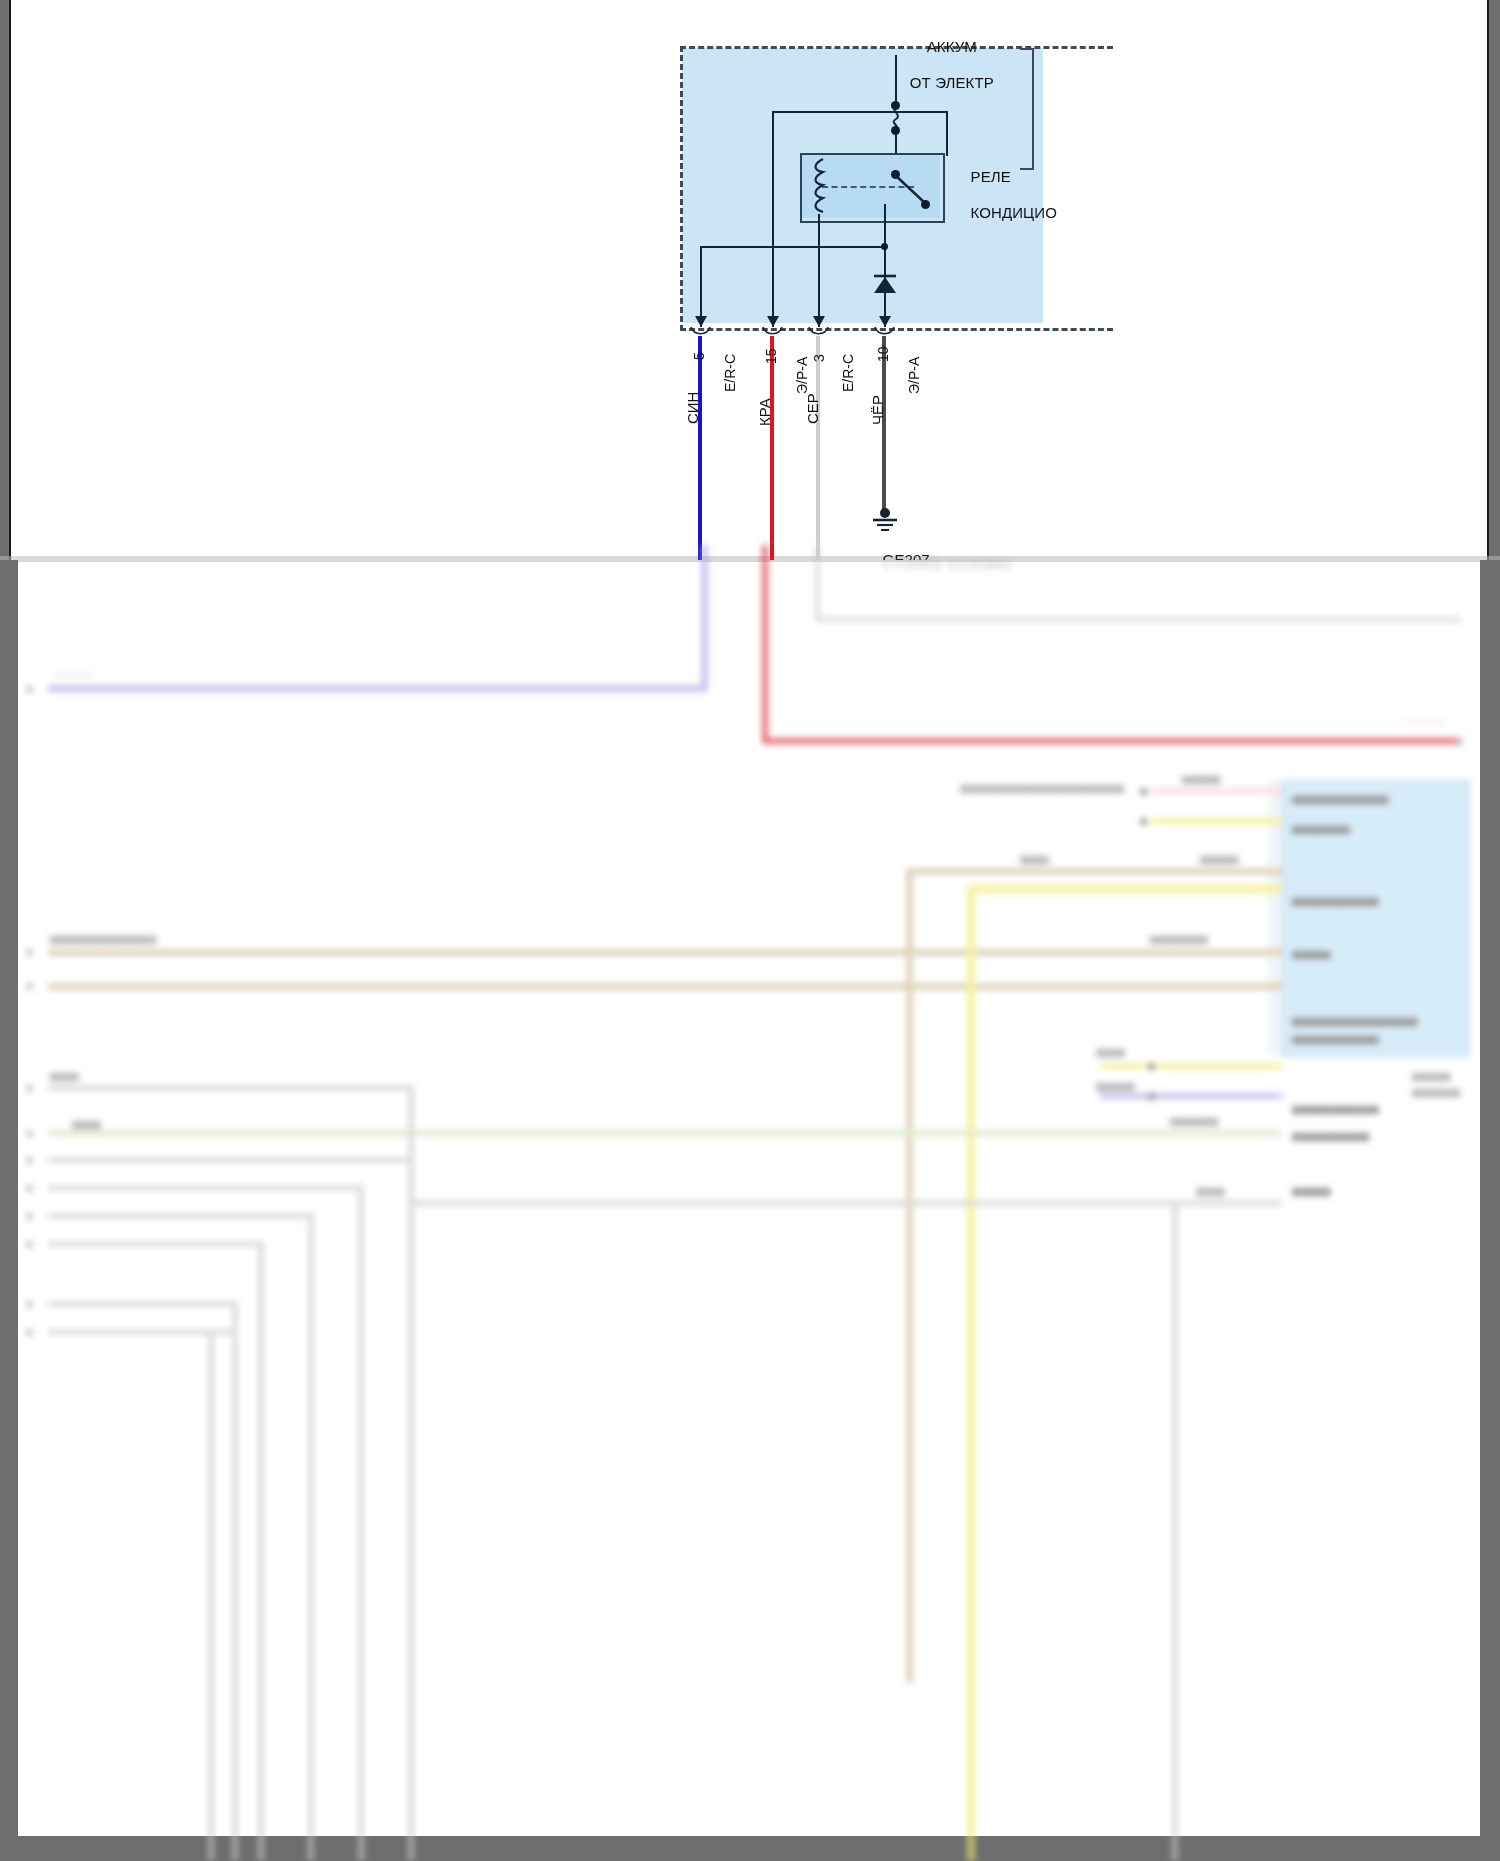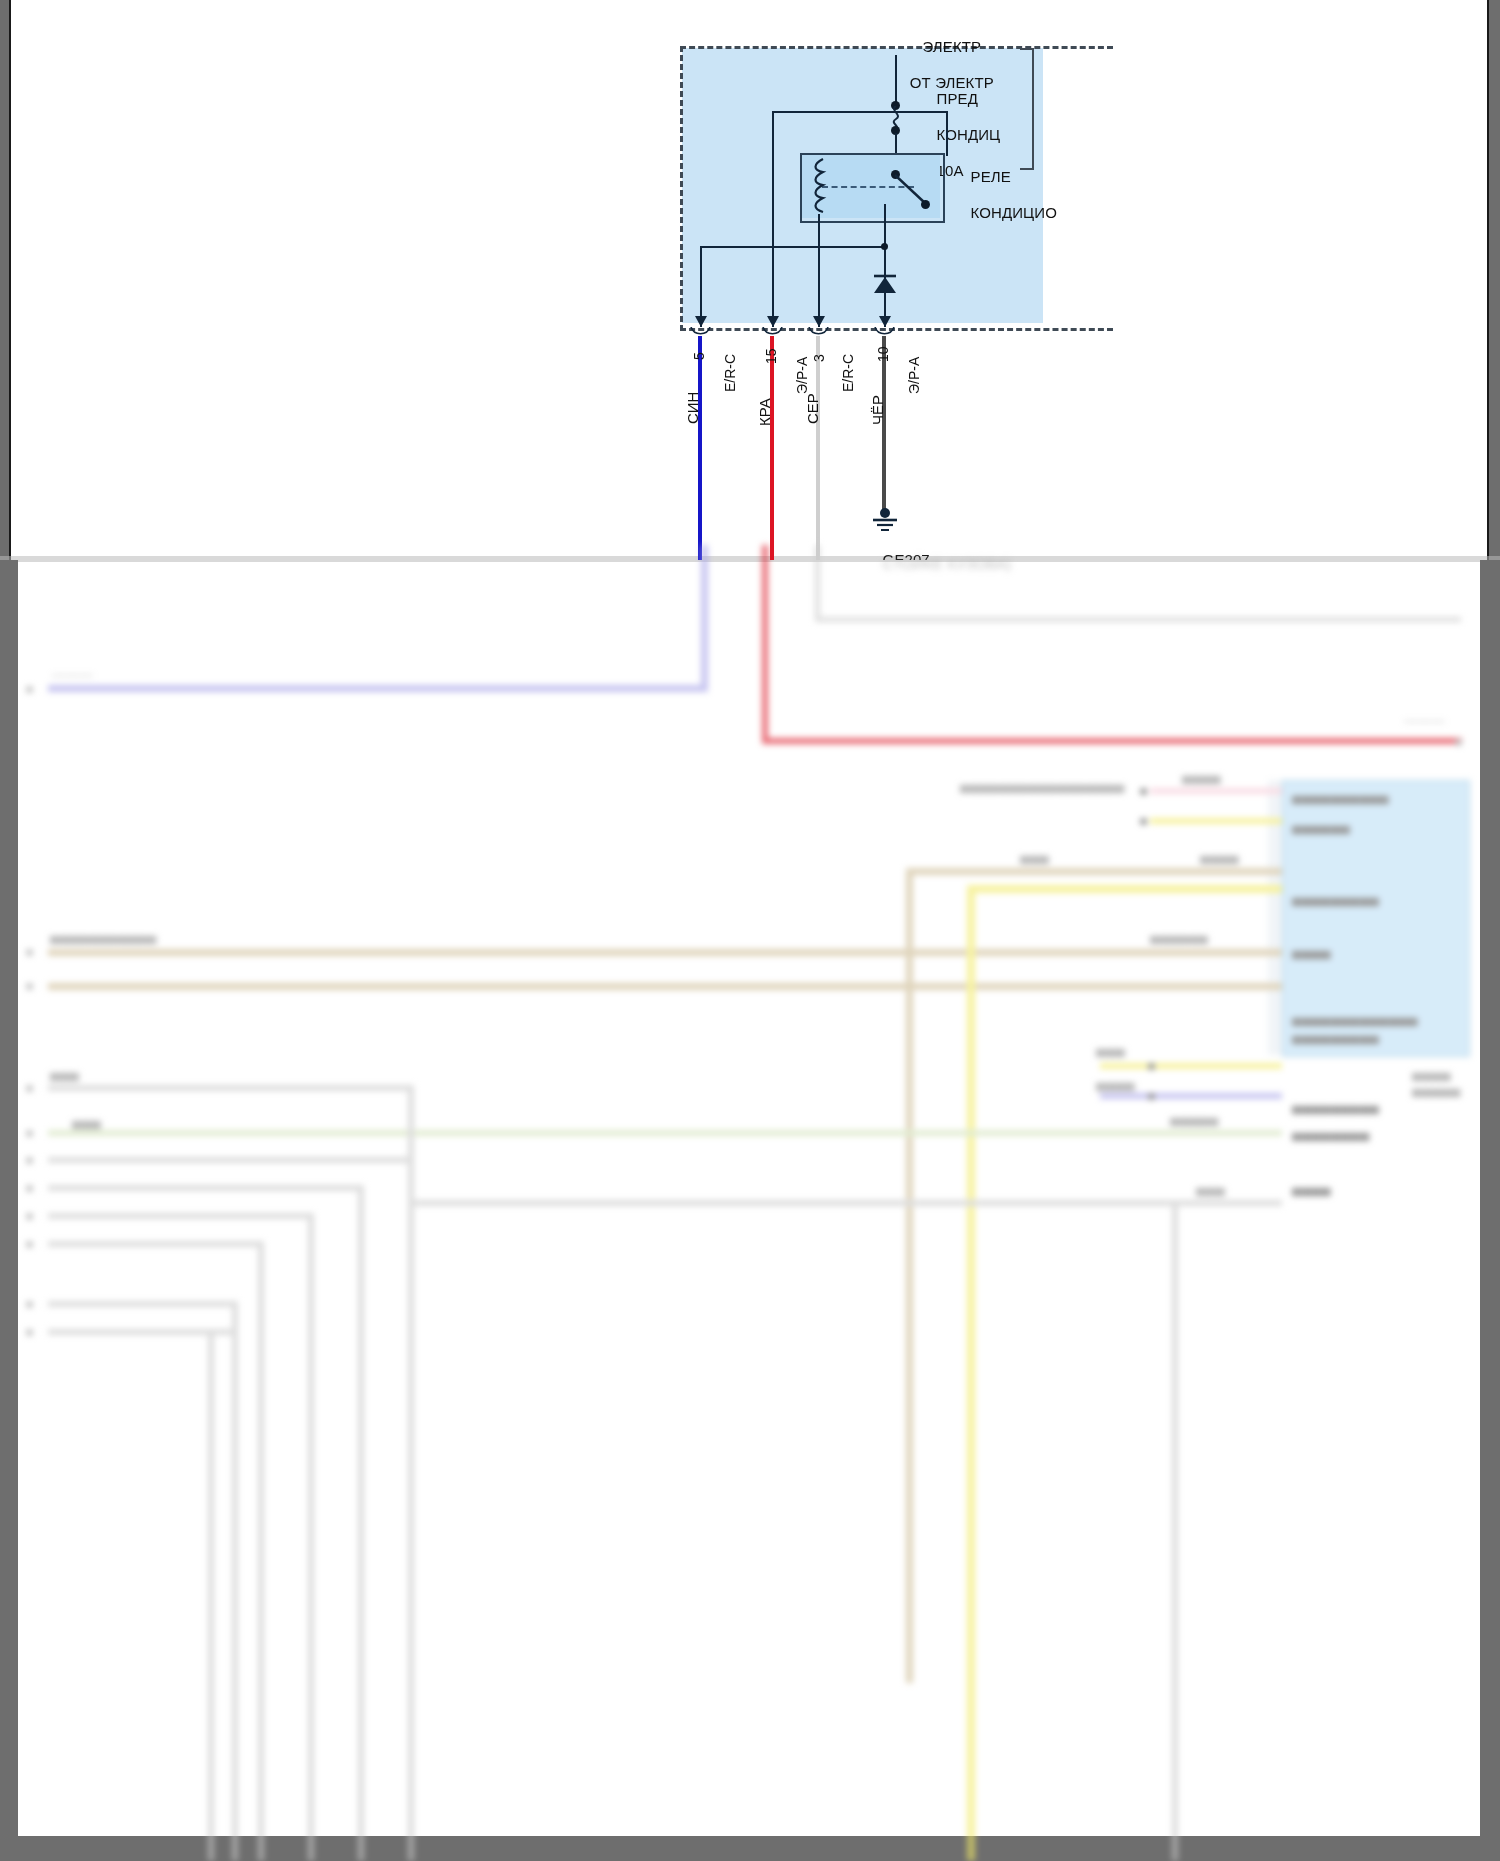--- a/index.html
+++ b/index.html
@@ -113,37 +113,32 @@
   <div id="sharp">
 
     <div class="blockfill" style="left:682px;top:48px;width:361px;height:275px;"></div>
 
     <div class="dashbox" style="left:680px;top:46px;width:430px;height:279px;border-right:none;"></div>
 
     <div class="bracket" style="left:1020px;top:48px;width:12px;height:118px;"></div>
 
 
     <div class="lbl" style="left:879px;top:20px;text-align:center;width:120px;">
-      <span>ЭЛЕКТР</span><br>
+      <span>АККУМ</span><br>
       <span>ОТ ЭЛЕКТР</span>
     </div>
 
     <div class="wire w-blk" style="left:895px;top:55px;width:2px;height:51px;"></div>
 
     <div class="node" style="left:891px;top:101px;"></div>
     <svg class="coil" style="left:886px;top:106px;" width="22" height="24" viewBox="0 0 22 24">
       <path d="M10,0 C3,4 17,9 10,13 C3,17 15,20 10,24" fill="none" stroke="#11253a" stroke-width="2"></path>
     </svg>
     <div class="node" style="left:891px;top:126px;"></div>
 
-    <div class="lbl" style="left:911px;top:72px;">
-      <span>ПРЕД</span><br>
-      <span>КОНДИЦ</span><br>
-      <span>10А</span>
-    </div>
 
     <div class="wire w-blk" style="left:895px;top:133px;width:2px;height:41px;"></div>
 
     <div class="blockfill deep" style="left:801px;top:154px;width:139px;height:64px;"></div>
     <div class="solidbox" style="left:800px;top:153px;width:141px;height:66px;"></div>
 
     <div class="relay-dash" style="left:822px;top:186px;width:92px;"></div>
 
     <svg class="coil" style="left:810px;top:158px;" width="18" height="56" viewBox="0 0 18 56">
       <path d="M13,1 C3,6 3,12 13,14 C3,19 3,25 13,27 C3,32 3,38 13,40 C3,45 3,51 13,54" fill="none" stroke="#11253a" stroke-width="2.2"></path>

